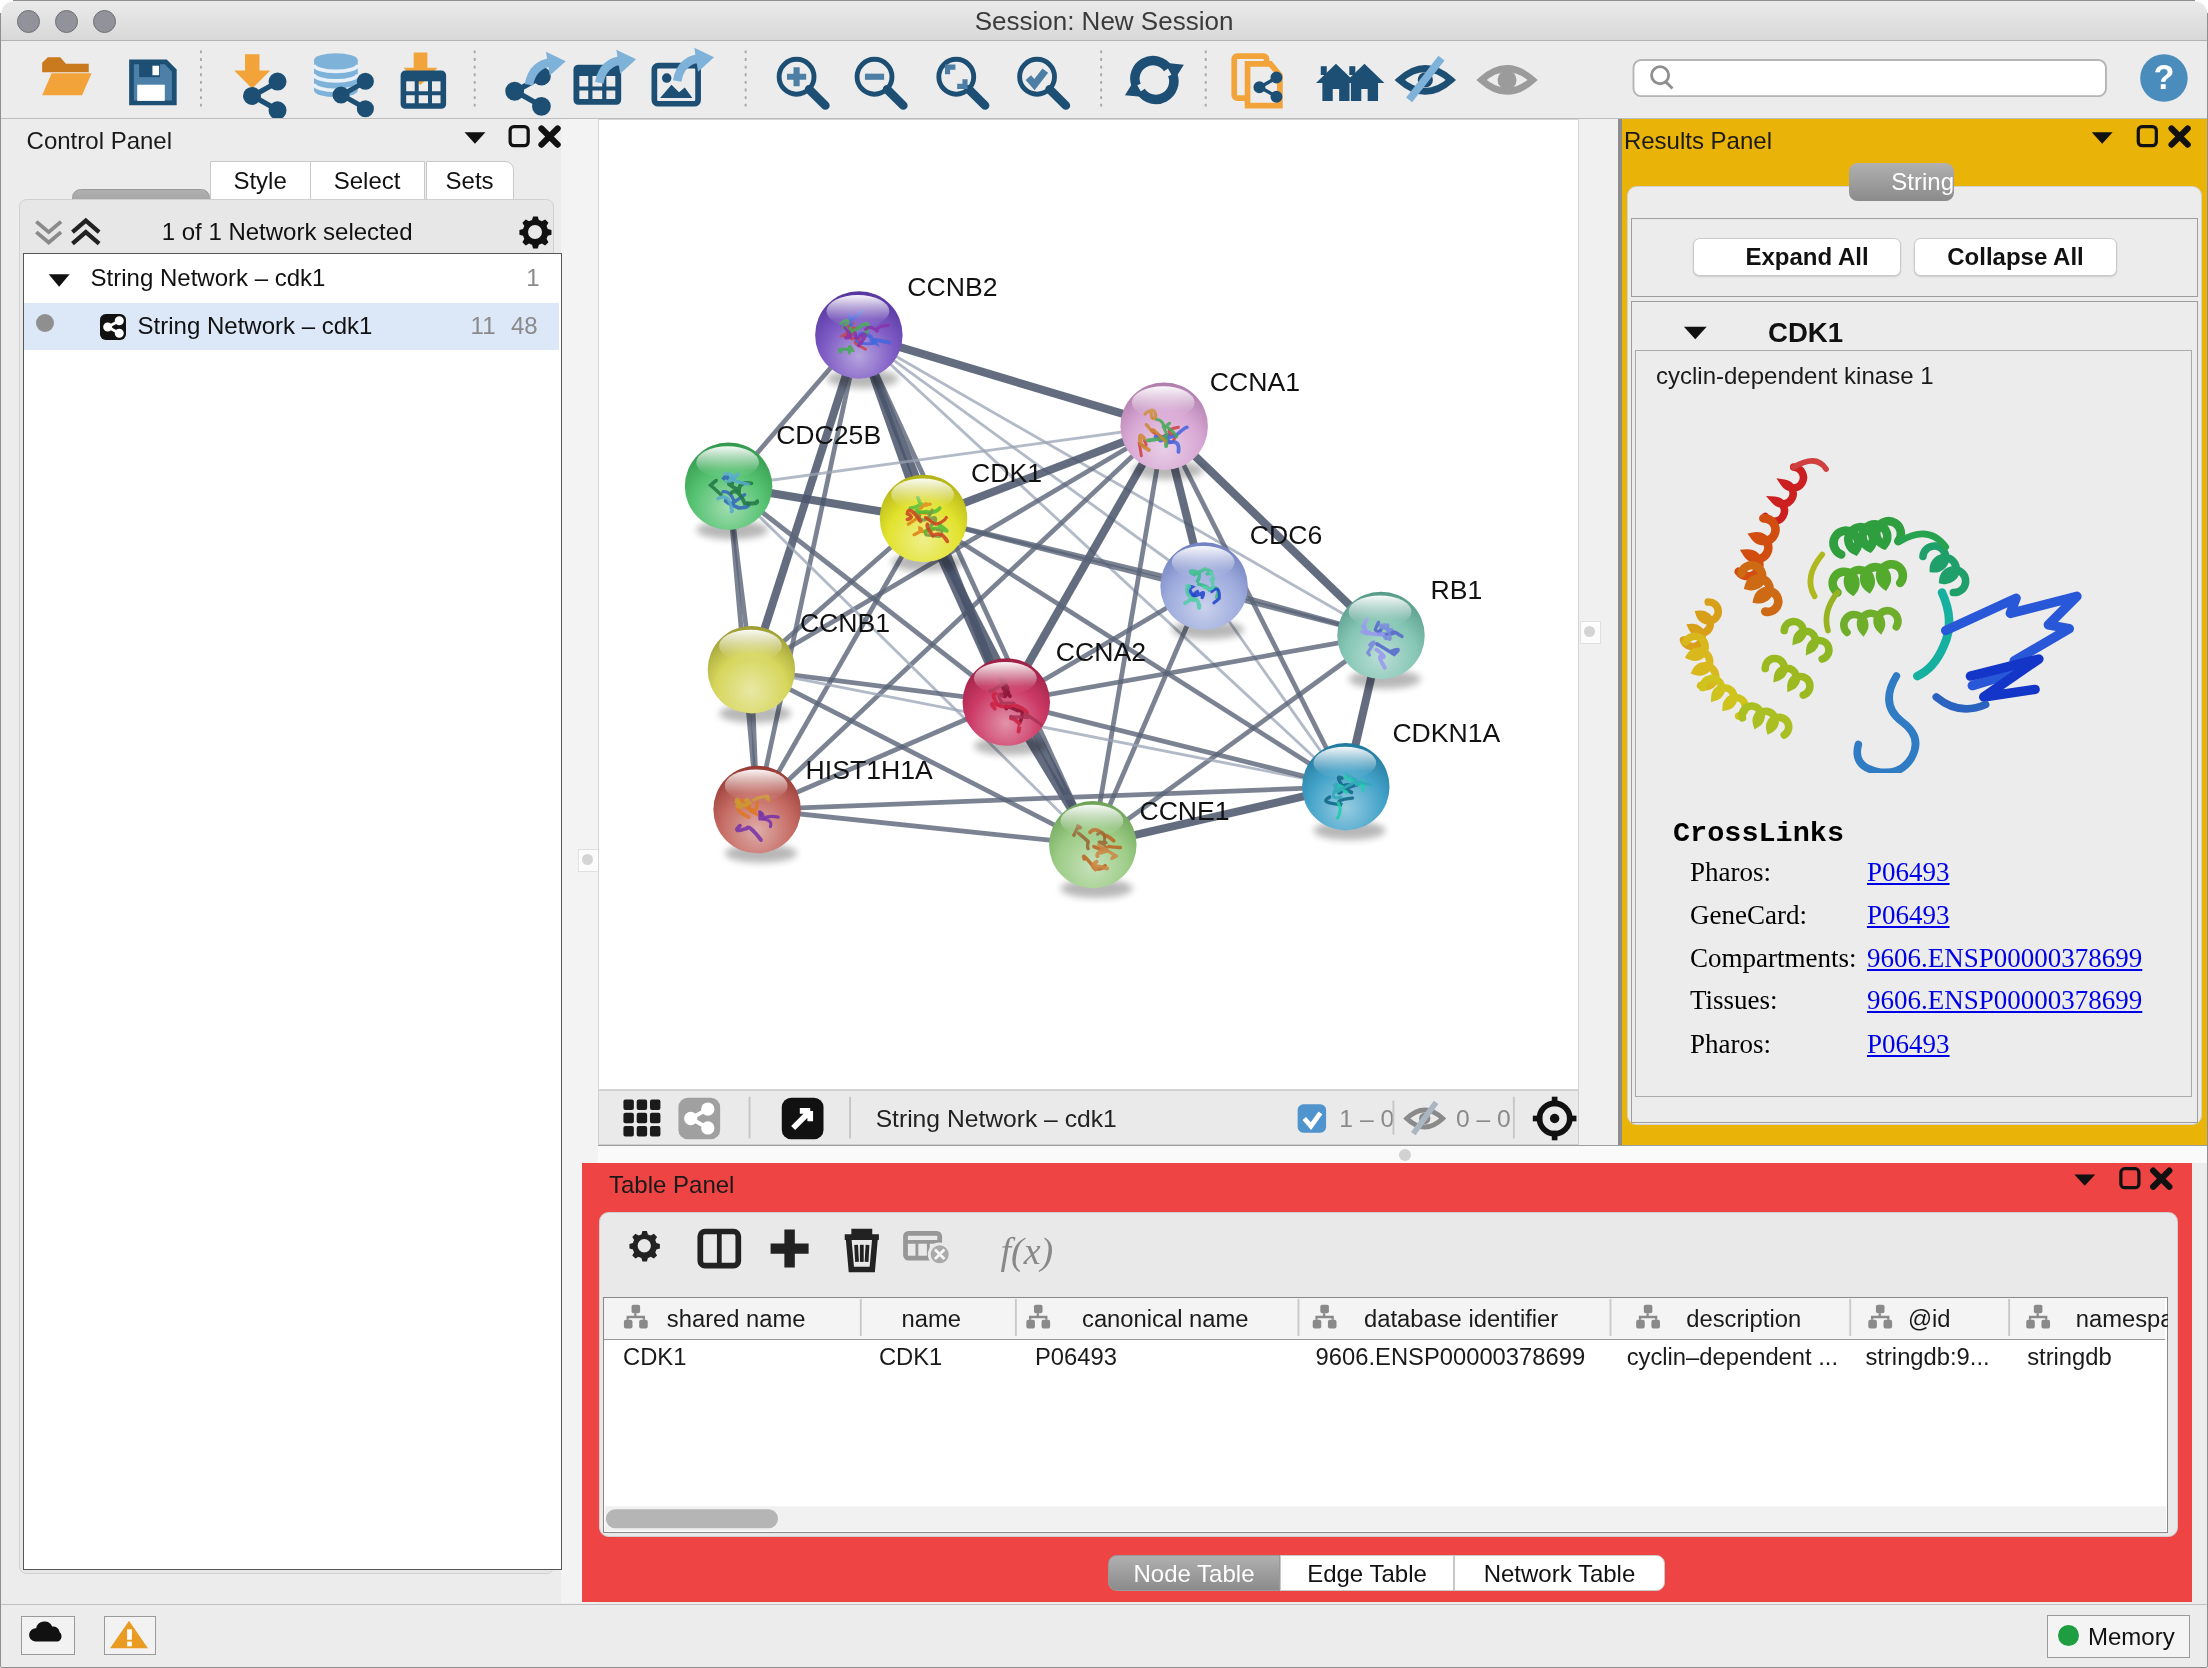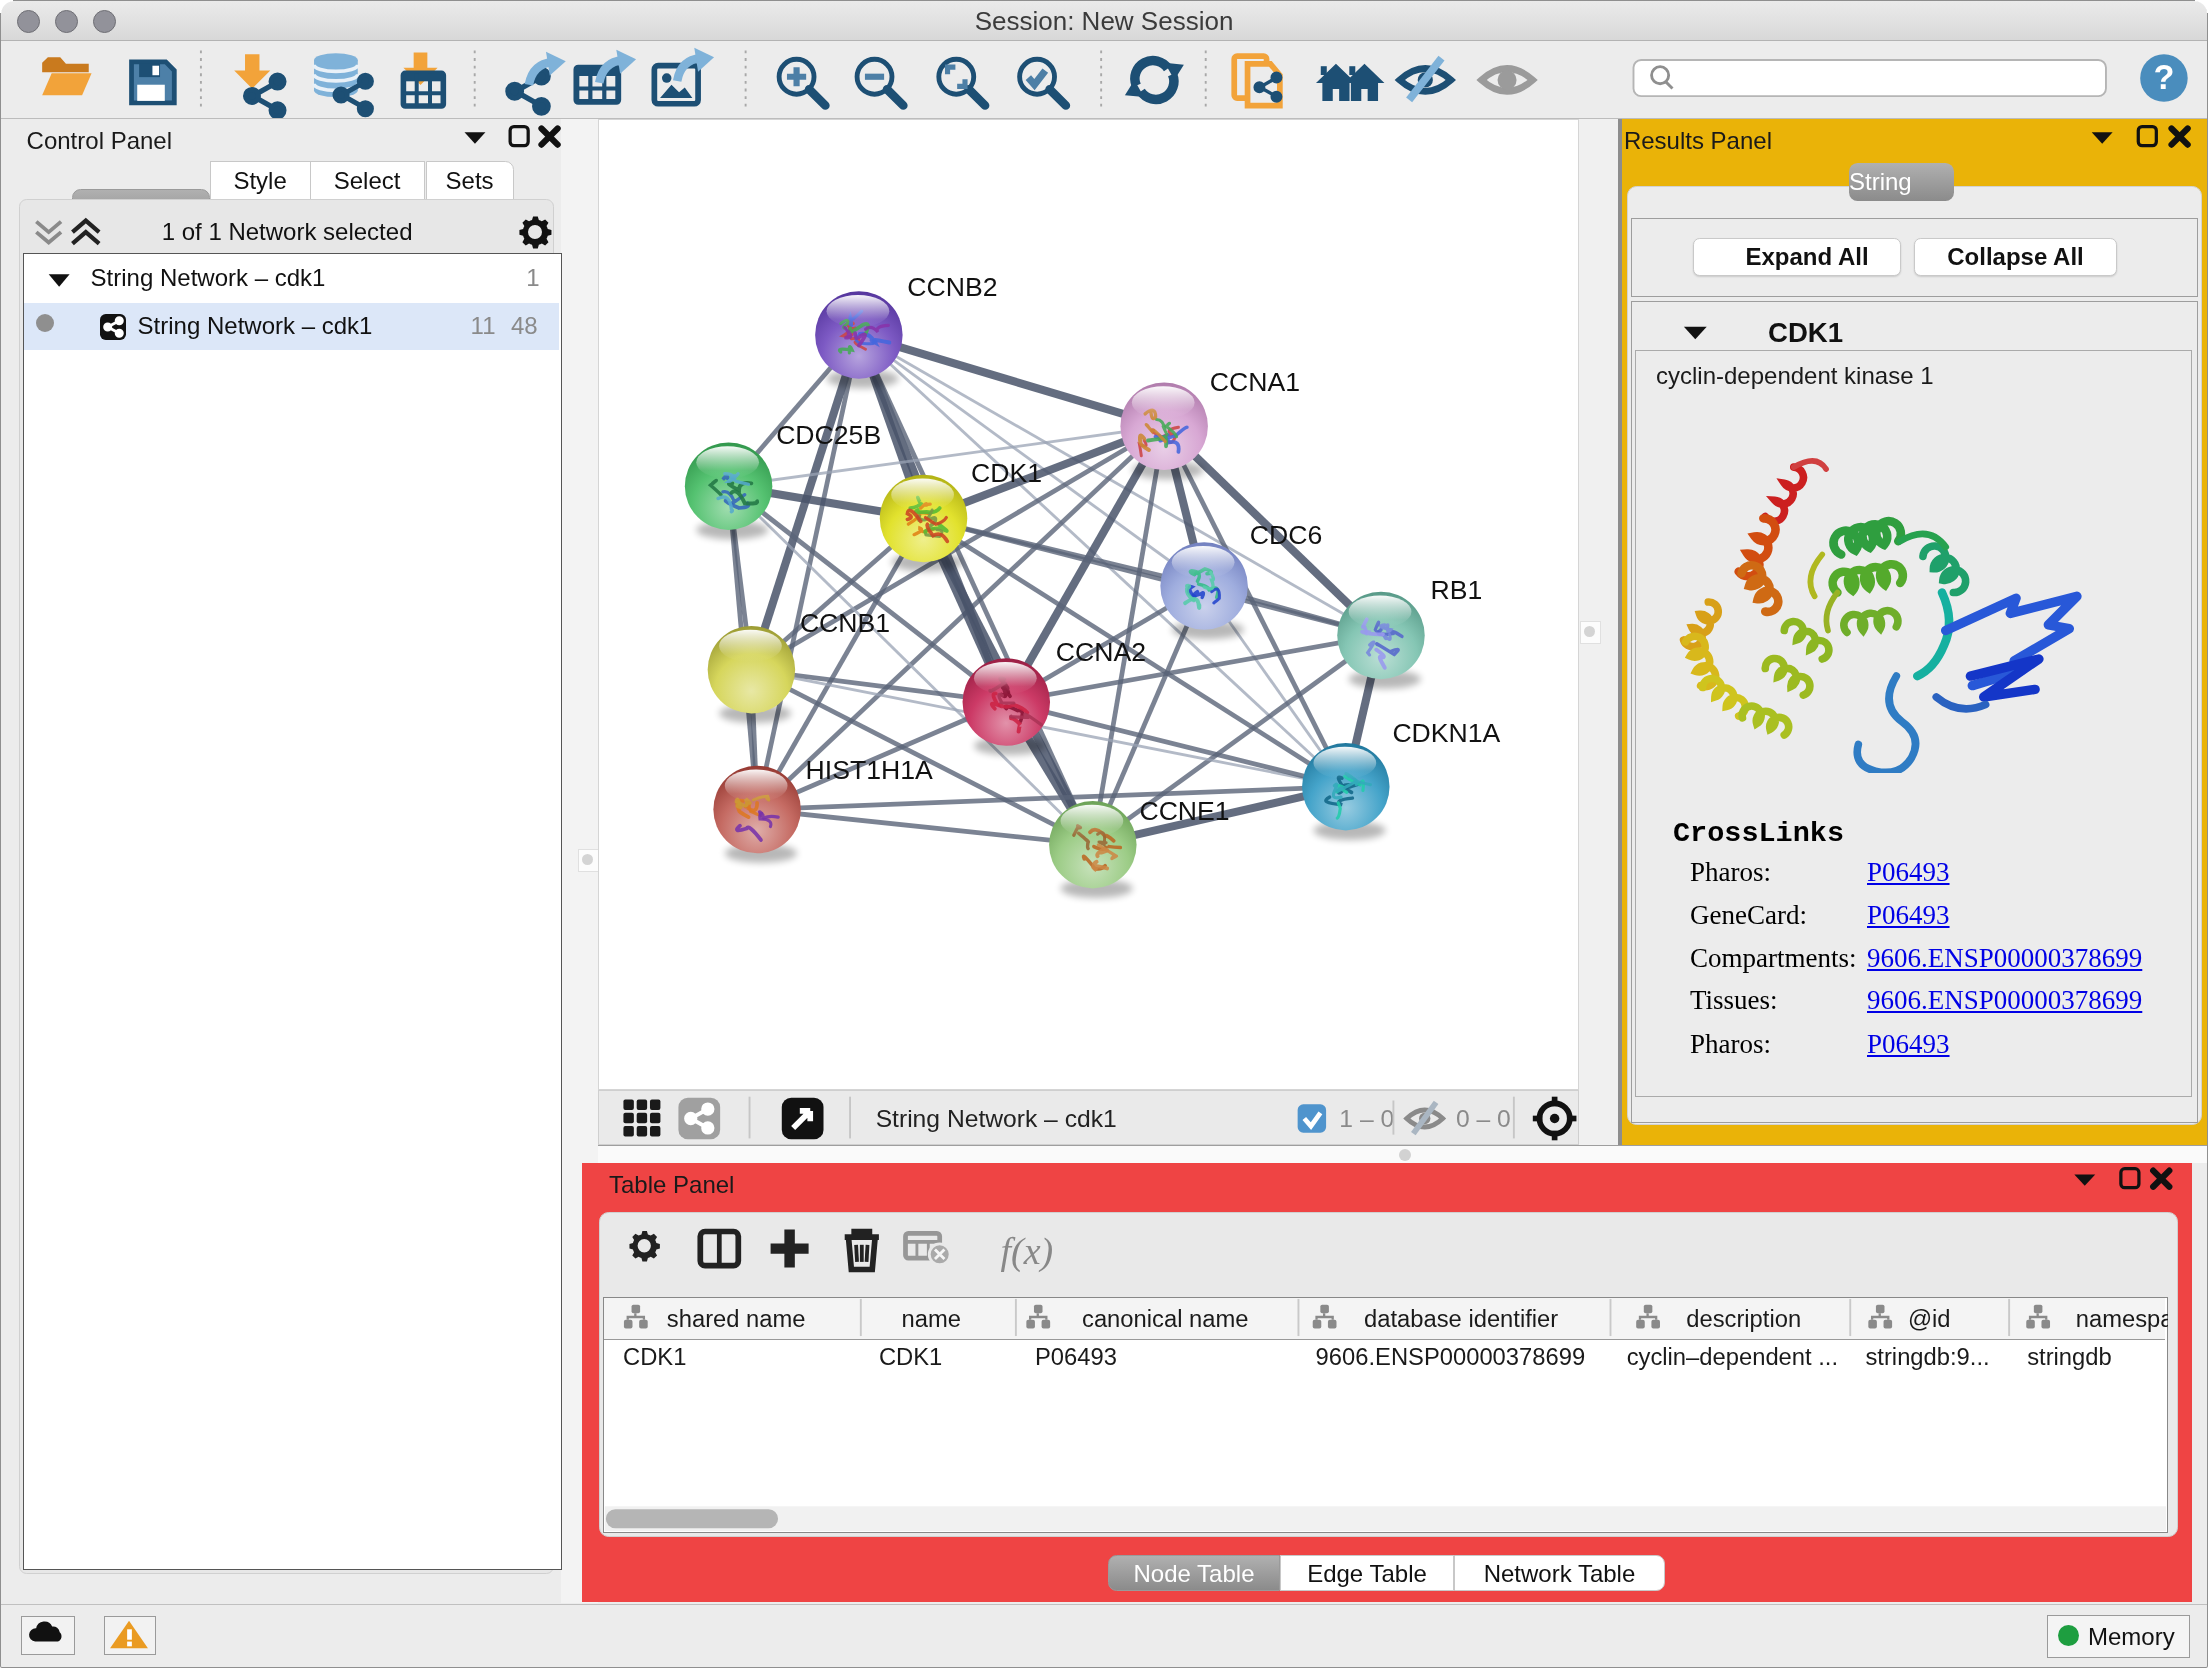--- a/index.html
+++ b/index.html
@@ -519,21 +519,21 @@
     <div style="position:absolute;left:801px;top:2.9px;width:12.4px;height:12.4px;border-radius:50%;background:#d2d2d2;"></div>
   </div>
 <div class="abs" id="rpanel">
 <div style="position:absolute;left:1.9px;top:7.6px;font-size:24px;color:#1a1a1a;">Results Panel</div>
 <svg width="587" height="38" style="position:absolute;left:0;top:0" viewBox="0 0 617 40">
 <path d="M494 14 l22 0 l-11 12 z" fill="#111"></path>
 <rect x="543" y="8" width="19" height="20" rx="4" fill="none" stroke="#111" stroke-width="3.4"></rect>
 <path d="M578 10 l17 17 M595 10 l-17 17" stroke="#111" stroke-width="6.5" stroke-linecap="round"></path>
 </svg>
 <div style="position:absolute;left:4.8px;top:67px;width:573px;height:937px;background:#ececec;border:1px solid #d2d2d2;border-radius:9.5px;z-index:1;"></div>
-<div style="position:absolute;left:227px;top:44px;width:105px;height:38px;border-radius:8.6px;background:linear-gradient(#b0b0b0,#8b8b8b);color:#fff;font-size:24px;text-align:left;line-height:37px;z-index:2;">String</div>
+<div style="position:absolute;left:227px;top:44px;width:105px;height:38px;border-radius:8.6px;background:linear-gradient(#b0b0b0,#8b8b8b);color:#fff;font-size:24px;text-align:right;line-height:37px;z-index:2;">String</div>
 <div style="position:absolute;left:8.6px;top:99px;width:565px;height:77px;background:#ececec;border:1px solid #9d9d9d;z-index:2;"></div>
 <div style="position:absolute;left:71px;top:119px;width:186px;height:36px;background:#fff;border:1px solid #c9c9c9;border-radius:6.7px;font-size:24px;font-weight:bold;color:#111;text-align:center;line-height:35px;box-shadow:0 1px 1.9px rgba(0,0,0,0.15);z-index:3;padding-left:20px;">Expand All</div>
 <div style="position:absolute;left:292px;top:119px;width:201px;height:36px;background:#fff;border:1px solid #c9c9c9;border-radius:6.7px;font-size:24px;font-weight:bold;color:#111;text-align:center;line-height:35px;box-shadow:0 1px 1.9px rgba(0,0,0,0.15);z-index:3;">Collapse All</div>
 <div style="position:absolute;left:8.6px;top:182px;width:565px;height:820px;background:#ececec;border:1px solid #9d9d9d;z-index:2;"></div>
 <svg width="28.5" height="19" style="position:absolute;left:60px;top:205px;z-index:3;" viewBox="0 0 30 20">
       <path d="M2 3 l24 0 l-12 13 z" fill="#111"></path>
     </svg>
 <div style="position:absolute;left:146px;top:198px;width:171px;font-size:27.6px;font-weight:bold;color:#111;z-index:3;">CDK1</div>
 <div style="position:absolute;left:13.3px;top:231px;width:555px;height:745px;background:#ececec;border:1px solid #aaa;z-index:2;"></div>
 <div style="position:absolute;left:34px;top:243px;font-size:24px;color:#1a1a1a;z-index:3;">cyclin-dependent kinase 1</div>

